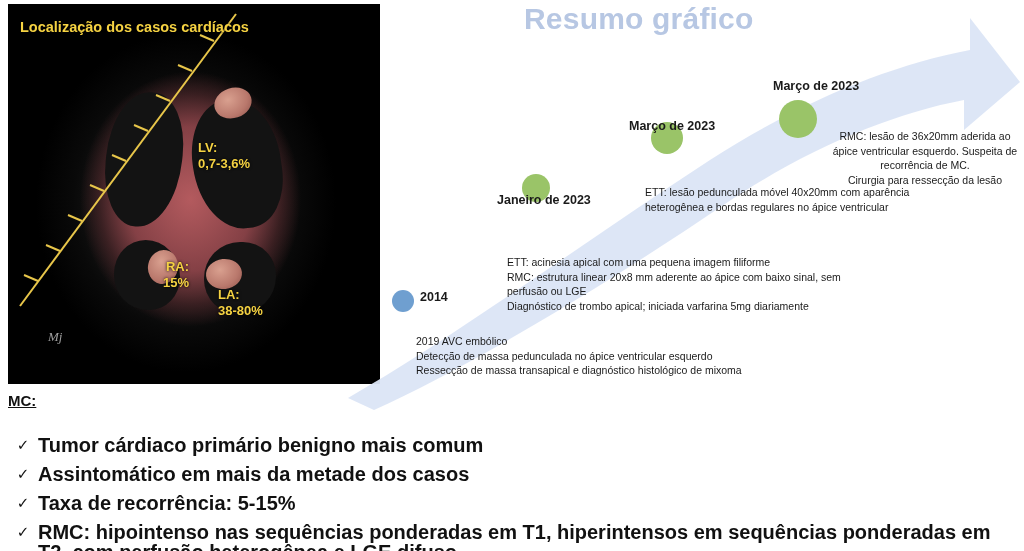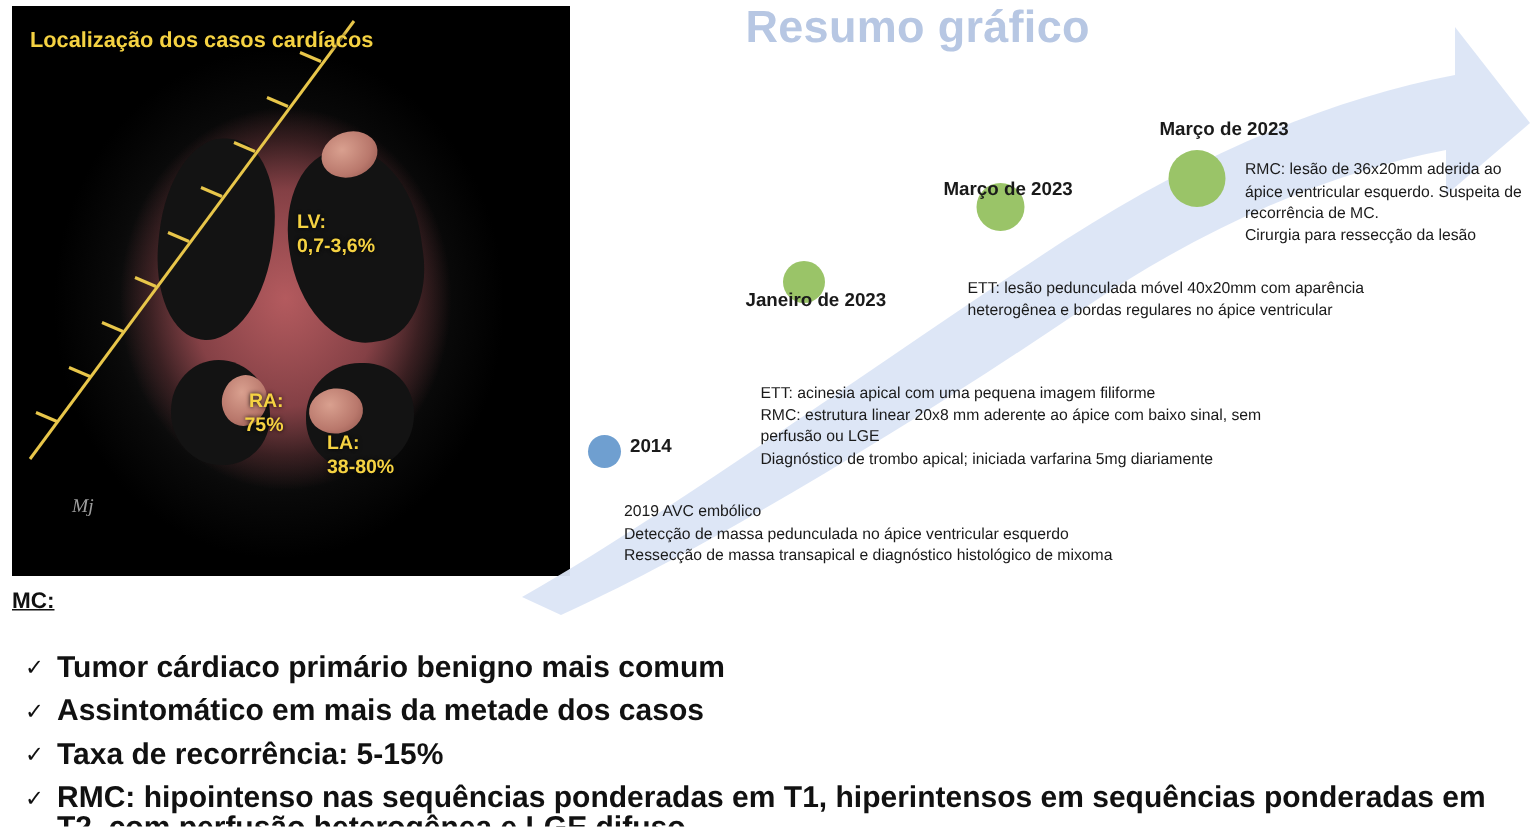--- a/index.html
+++ b/index.html
@@ -103,21 +103,21 @@
     line-height: 16px;
     text-shadow: 0 0 3px #000;
   }
   .lbl-lv { left: 190px; top: 136px; }
   .lbl-ra { left: 155px; top: 255px; text-align: right; }
   .lbl-la { left: 210px; top: 283px; }
 
   
   #graphic-title {
     position: absolute;
-    left: 497px;
+    left: 524px;
     top: 2px;
     font-size: 30px;
     font-weight: bold;
     color: #b7c7e3;
     font-family: "Liberation Sans", sans-serif;
     letter-spacing: .2px;
   }
   #arrow-svg {
     position: absolute;
     left: 330px;
@@ -149,21 +149,21 @@
 
   .node-body {
     position: absolute;
     font-size: 10.5px;
     line-height: 14.5px;
     color: #1a1a1a;
   }
   .bd-1 { left: 416px; top: 334px; width: 360px; }
   .bd-2 { left: 507px; top: 255px; width: 360px; }
   .bd-3 { left: 645px; top: 185px; width: 300px; }
-  .bd-4 { left: 830px; top: 106px; width: 190px; }
+  .bd-4 { left: 830px; top: 129px; width: 190px; text-align: center; }
 
   
   #mc-block {
     position: absolute;
     left: 8px;
     top: 392px;
     width: 1008px;
   }
   #mc-heading {
     font-size: 15px;
@@ -227,21 +227,21 @@
   <div class="echo-title">
     <div>Localização dos casos cardíacos</div>
   </div>
 
   <div class="echo-lbl lbl-lv">
     <div>LV:</div>
     <div>0,7-3,6%</div>
   </div>
   <div class="echo-lbl lbl-ra">
     <div>RA:</div>
-    <div>75%</div>
+    <div>15%</div>
   </div>
   <div class="echo-lbl lbl-la">
     <div>LA:</div>
     <div>38-80%</div>
   </div>
 </div>
 
 <div id="graphic-title">Resumo gráfico</div>
 
 <svg id="arrow-svg" viewBox="0 0 694 400" preserveAspectRatio="none">

